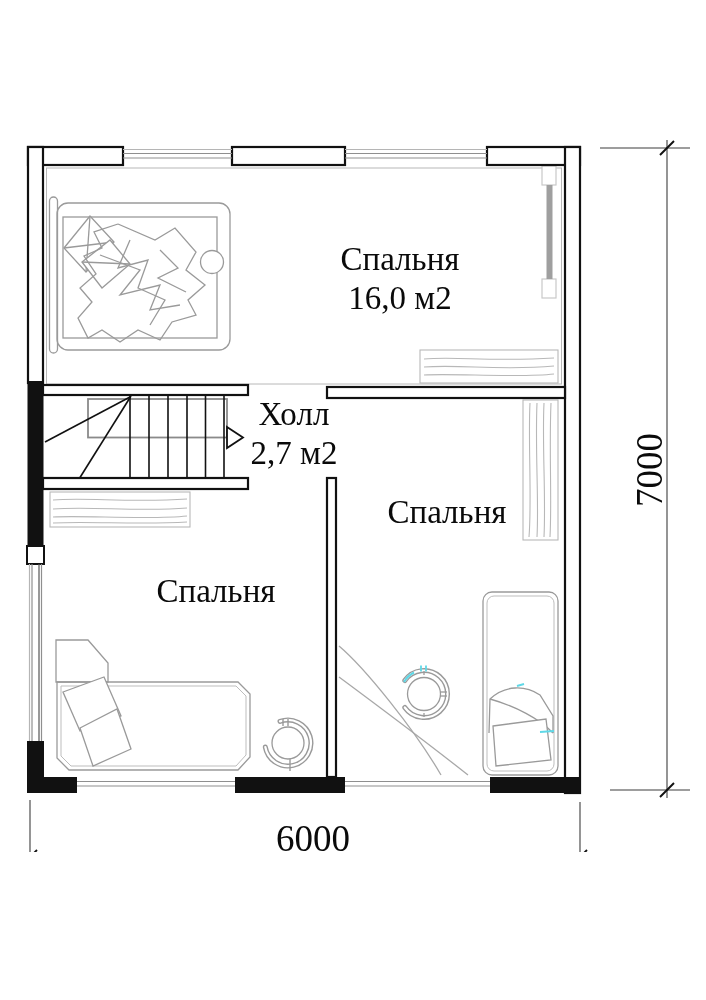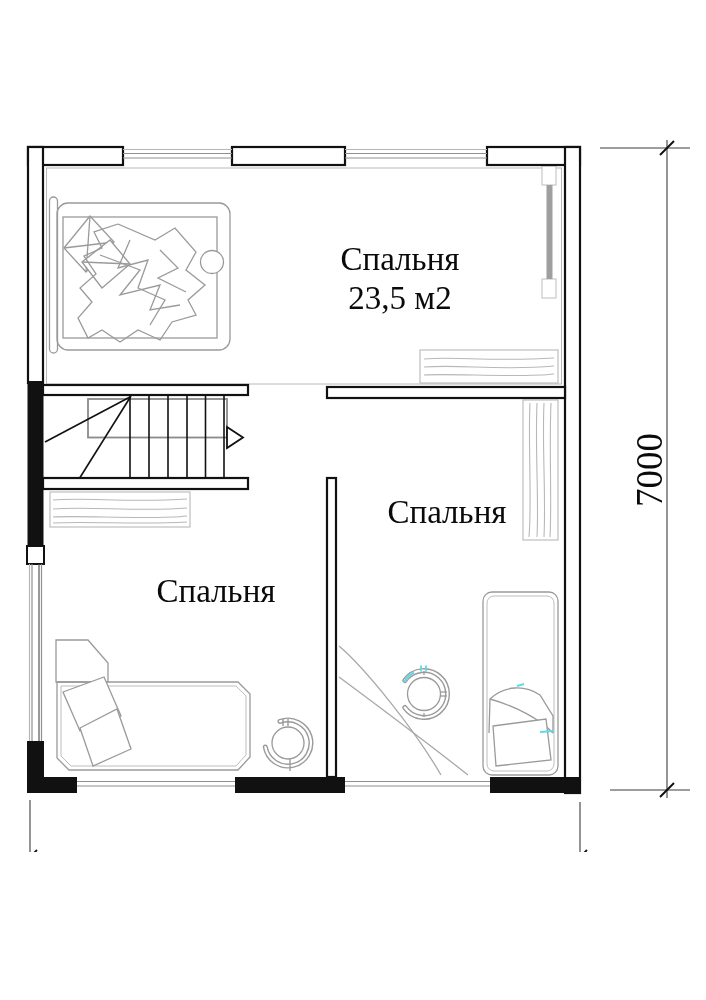--- a/index.html
+++ b/index.html
@@ -219,28 +219,33 @@
       <line x1="600" y1="148" x2="690" y2="148"></line>
       <line x1="610" y1="790" x2="690" y2="790"></line>
       <line x1="667" y1="140" x2="667" y2="798"></line>
       <line x1="660" y1="155" x2="674" y2="141" stroke="#111111" stroke-width="1.9"></line>
       <line x1="660" y1="797" x2="674" y2="783" stroke="#111111" stroke-width="1.9"></line>
     </g>
   </svg>
 
   <div class="room-label" style="left:400px;top:240px;">
     <div>Спальня</div>
-    <div>23,5 м2</div>
-  </div>
-
+    <div>16,0 м2</div>
+  </div>
+
+  <div class="room-label" style="left:294px;top:395px;">
+    <div>Холл</div>
+    <div>2,7 м2</div>
+  </div>
 
   <div class="room-label" style="left:447px;top:493px;">
     <div>Спальня</div>
   </div>
 
   <div class="room-label" style="left:216px;top:572px;">
     <div>Спальня</div>
   </div>
 
+  <div class="dim-label" style="left:313px;top:817px;">6000</div>
 
   <div class="dim-label vertical" style="left:649px;top:470px;">7000</div>
 
 </div>
 
 </body></html>

